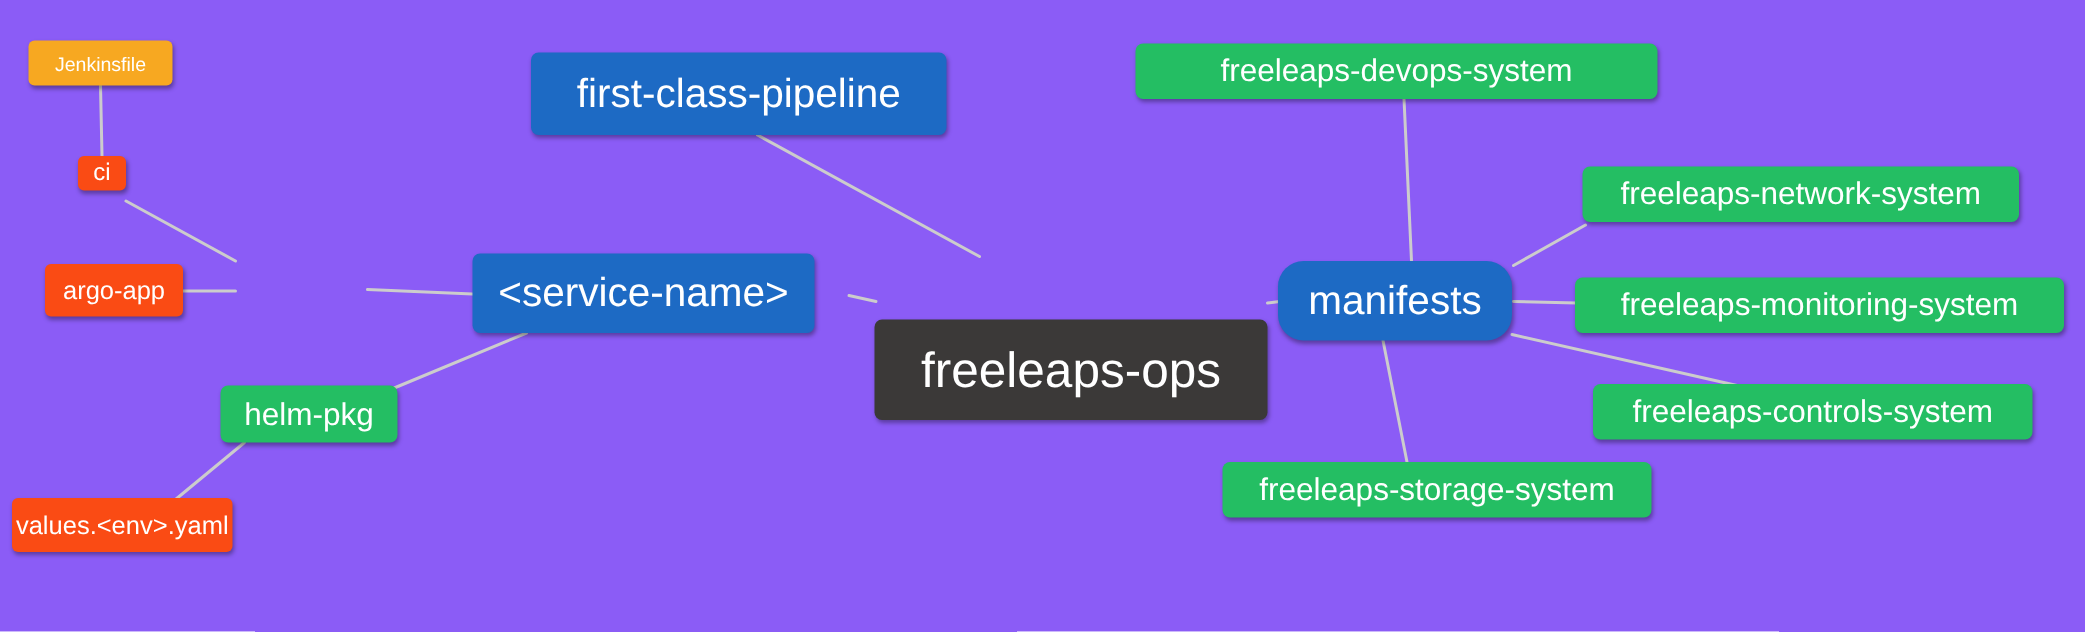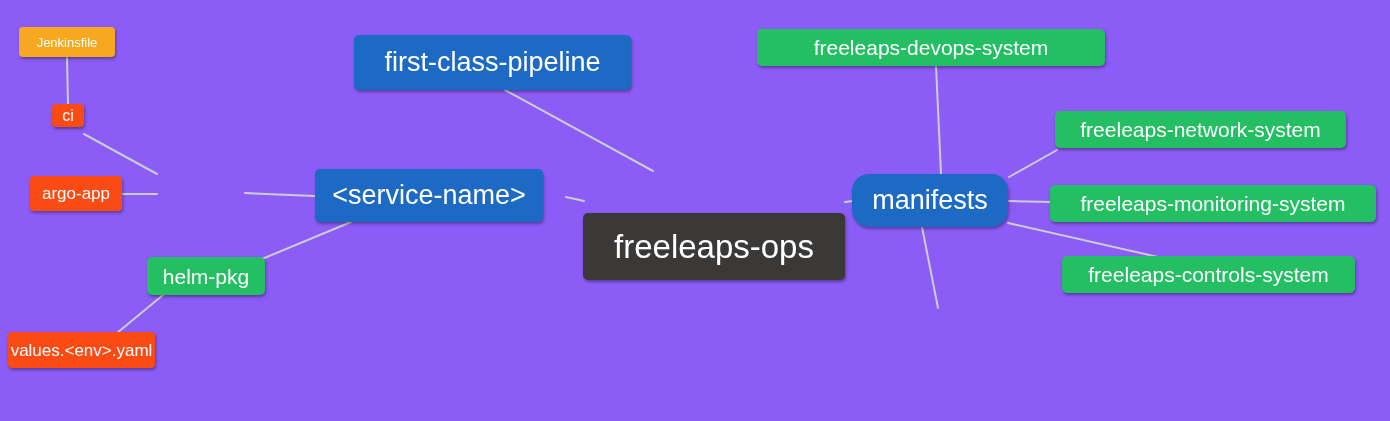--- a/index.html
+++ b/index.html
@@ -61,14 +61,15 @@
   <div class="node" style="left: 852px; top: 174px; width: 156px; height: 53px; font-size: 27px; background: rgb(29, 106, 196); border-radius: 17px;">manifests</div>
 
   <div class="node" style="left: 757px; top: 29px; width: 348px; height: 37px; font-size: 21px; background: rgb(36, 190, 99);">freeleaps-devops-system</div>
 
   <div class="node" style="left: 1055px; top: 111px; width: 291px; height: 37px; font-size: 21px; background: rgb(36, 190, 99);">freeleaps-network-system</div>
 
   <div class="node" style="left: 1050px; top: 185px; width: 326px; height: 37px; font-size: 21px; background: rgb(36, 190, 99);">freeleaps-monitoring-system</div>
 
   <div class="node" style="left: 1062px; top: 256px; width: 293px; height: 37px; font-size: 21px; background: rgb(36, 190, 99);">freeleaps-controls-system</div>
 
+  <div class="node" style="left: 815px; top: 308px; width: 286px; height: 37px; font-size: 21px; background: rgb(36, 190, 99);">freeleaps-storage-system</div>
 
 </div>
 
 </body></html>

